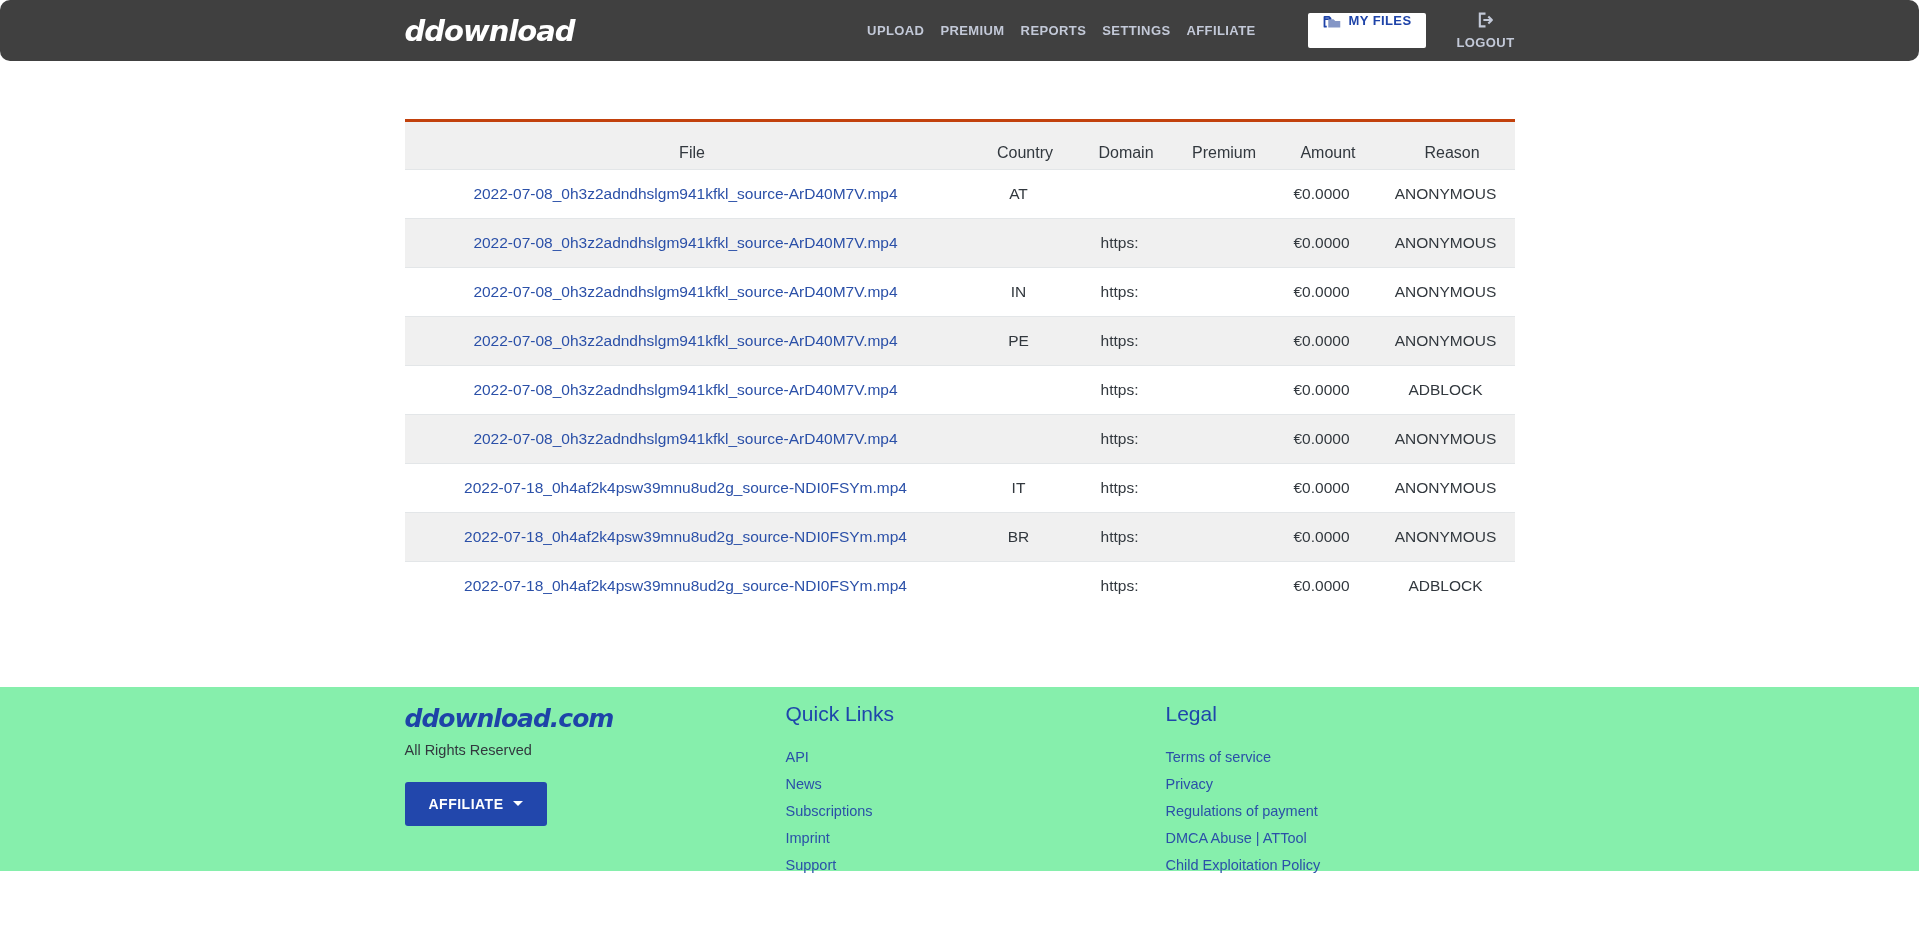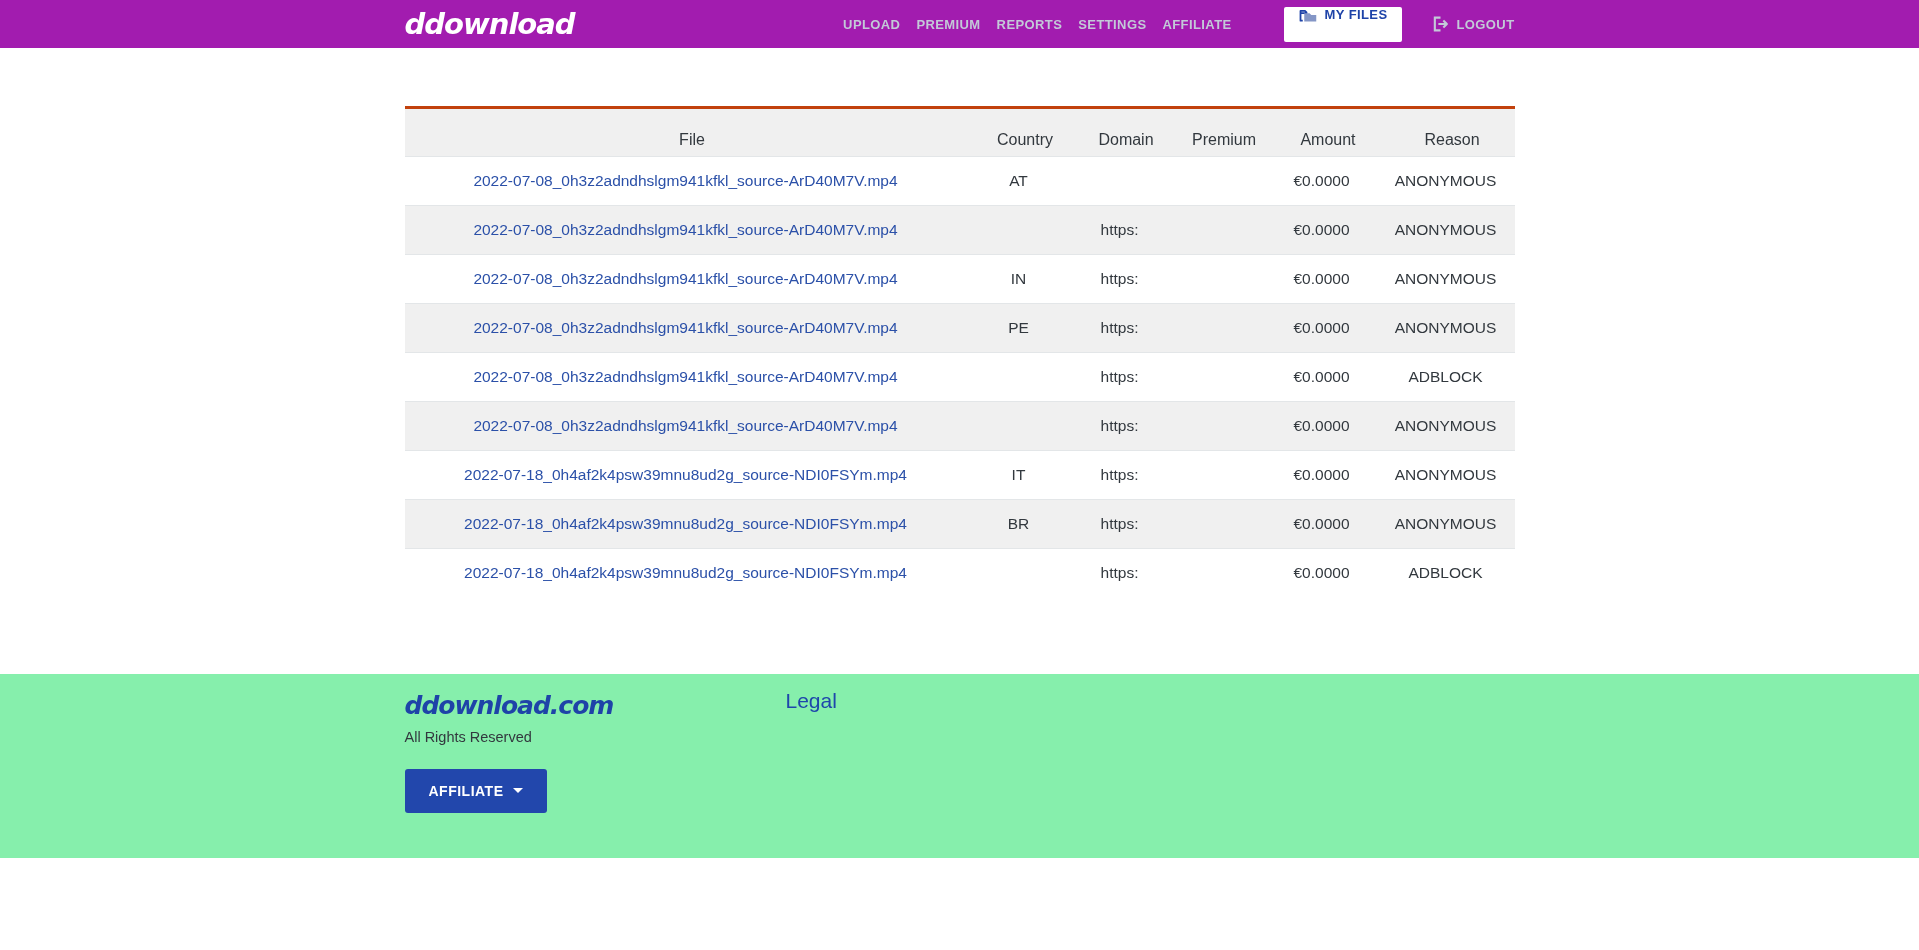--- a/index.html
+++ b/index.html
@@ -7,22 +7,23 @@
     margin: 0; padding: 0;
     width: 1919px; height: 950px;
     background: #ffffff;
     font-family: "Liberation Sans", sans-serif;
     overflow: hidden;
   }
   .container { width: 1110px; margin: 0 auto; }
 
   
   .navbar {
-    height: 48px;
-    background: #a21caf;
+    height: 61px;
+    background: #404040;
+    border-radius: 10px;
   }
   .navbar .container {
     height: 100%;
     display: flex;
     align-items: center;
   }
   .logo {
     color: #ffffff;
     font-family: "DejaVu Sans", sans-serif;
     font-weight: bold;
@@ -65,20 +66,21 @@
     margin-left: 30px;
     color: #c3c9d8;
     font-size: 13px;
     font-weight: bold;
     letter-spacing: .4px;
     text-decoration: none;
     display: flex;
     align-items: center;
     gap: 7px;
     white-space: nowrap;
+    flex-direction: column;
   }
 
   
   .report-table {
     width: 1110px;
     margin: 58px auto 0 auto;
     border-collapse: collapse;
     color: #32383e;
   }
   .report-table thead th {
@@ -306,17 +308,34 @@
 <div class="footer">
   <div class="container">
     <div class="footer-col-brand">
       <a class="footer-logo" href="#">ddownload.com</a>
       <div class="footer-rights">All Rights Reserved</div>
       <button class="language-btn">
         <span>AFFILIATE</span>
         <span class="caret-down"></span>
       </button>
     </div>
+    <div class="footer-col-quick">
+      <h3 class="footer-heading">Quick Links</h3>
+      <div class="footer-list">
+          <a href="#">API</a>
+          <a href="#">News</a>
+          <a href="#">Subscriptions</a>
+          <a href="#">Imprint</a>
+          <a href="#">Support</a>
+        </div>
+    </div>
     <div class="footer-col-legal">
       <h3 class="footer-heading">Legal</h3>
+      <div class="footer-list">
+          <a href="#">Terms of service</a>
+          <a href="#">Privacy</a>
+          <a href="#">Regulations of payment</a>
+          <a href="#">DMCA Abuse | ATTool</a>
+          <a href="#">Child Exploitation Policy</a>
+        </div>
     </div>
   </div>
 </div>
 
 </body></html>

